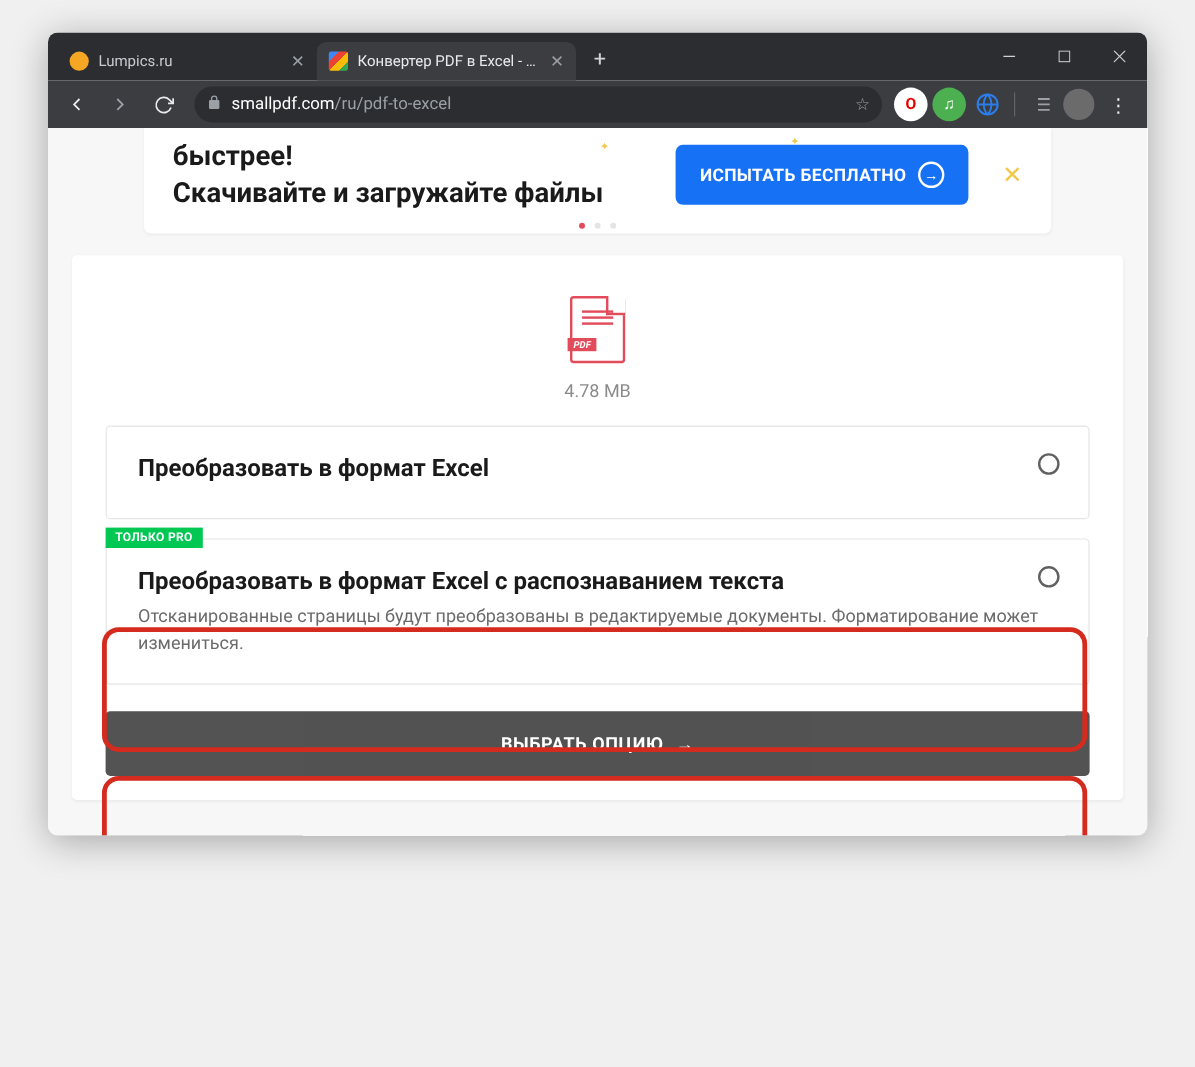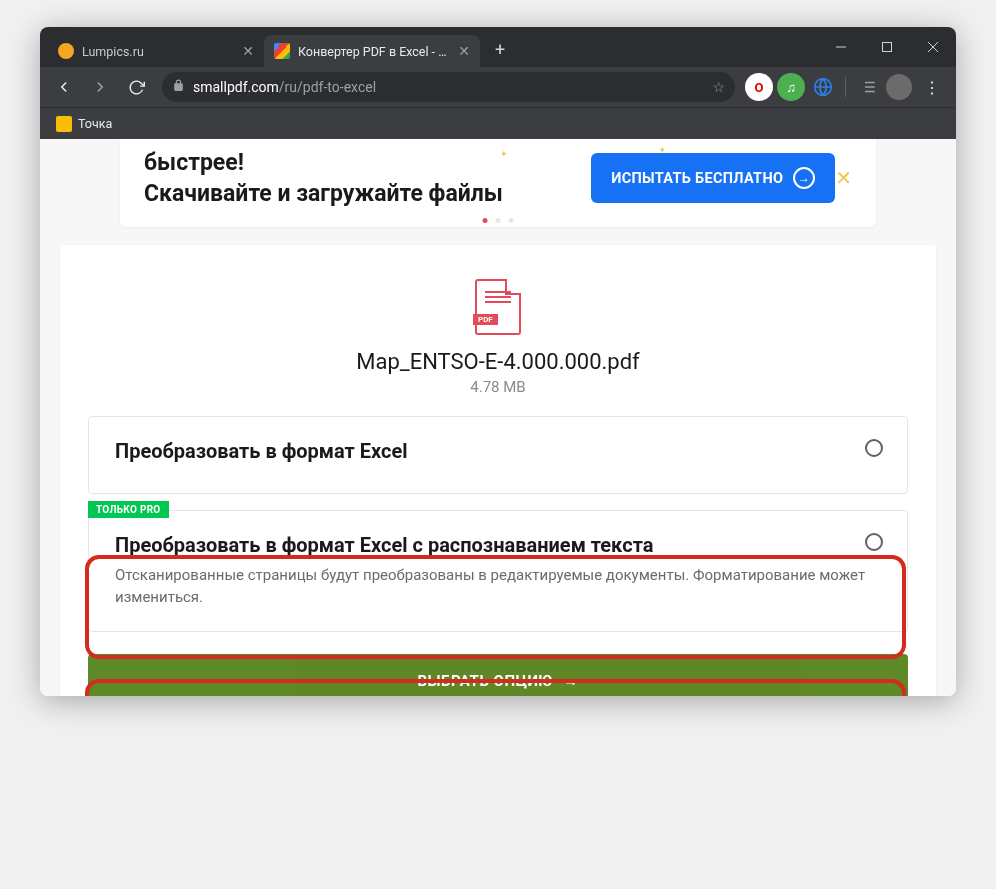--- a/index.html
+++ b/index.html
@@ -179,21 +179,21 @@
       justify-content: space-between;
       box-shadow: 0 1px 3px rgba(0,0,0,0.05);
       position: relative;
     }
     .banner-title {
       font-size: 23px;
       font-weight: 700;
       color: #1a1a1a;
       line-height: 1.35;
     }
-    .banner-right { display: flex; align-items: center; gap: 0; }
+    .banner-right { display: flex; align-items: center; gap: 28px; }
     .try-btn {
       background: #1671f5;
       color: #fff;
       font-weight: 700;
       font-size: 14.5px;
       letter-spacing: 0.3px;
       border-radius: 6px;
       padding: 14px 20px;
       display: flex;
       align-items: center;
@@ -255,20 +255,21 @@
       border-top: 2px solid #e24b5a;
     }
     .pdf-ic .lines::after, .pdf-ic .lines::before {
       content: ""; display: block; border-top: 2px solid #e24b5a; margin-top: 3px;
     }
     .pdf-ic .badge {
       position: absolute; bottom: 8px; left: -4px;
       background: #e24b5a; color: #fff;
       font-size: 8px; font-weight: 700;
       padding: 1px 5px;
+      font-style: italic;
     }
     .file-name { font-size: 22px; color: #1a1a1a; margin-bottom: 4px; font-weight: 400; }
     .file-size { font-size: 15px; color: #8a8a8a; }
 
     .option {
       border: 1px solid #e5e5e5;
       border-radius: 4px;
       padding: 22px 26px;
       position: relative;
       margin-bottom: 16px;
@@ -296,21 +297,21 @@
       top: -10px; left: -1px;
       background: #00c853;
       color: #fff;
       font-size: 10px;
       font-weight: 700;
       padding: 3px 8px;
       letter-spacing: 0.3px;
     }
 
     .choose-btn {
-      background: #4d7c0f;
+      background: #404040;
       color: #fff;
       text-align: center;
       padding: 18px;
       border-radius: 4px;
       font-size: 15px;
       font-weight: 700;
       letter-spacing: 0.5px;
       margin-top: 22px;
       cursor: not-allowed;
       opacity: 0.9;
@@ -403,26 +404,20 @@
           <line x1="8" y1="18" x2="21" y2="18"></line>
           <line x1="3" y1="6" x2="3.01" y2="6"></line>
           <line x1="3" y1="12" x2="3.01" y2="12"></line>
           <line x1="3" y1="18" x2="3.01" y2="18"></line>
         </svg>
     </div>
     <div class="avatar"></div>
     <div class="dots">⋮</div>
   </div>
 
-  <div class="bookbar">
-    <div class="bookmark">
-      <div class="bm-icon"></div>
-      <span>Точка</span>
-    </div>
-  </div>
 
   <div class="viewport">
 
     <div class="banner-wrap">
       <span class="confetti" style="top:6px;right:210px">✦</span>
       <span class="confetti" style="top:10px;left:380px">✦</span>
       <div class="banner-title">
         <div>быстрее!</div>
         <div>Скачивайте и загружайте файлы</div>
       </div>
@@ -439,21 +434,20 @@
           <span class="off"></span>
       </div>
     </div>
 
     <div class="card">
       <div class="file-top">
         <div class="pdf-ic">
           <div class="lines"></div>
           <div class="badge">PDF</div>
         </div>
-        <div class="file-name">Map_ENTSO-E-4.000.000.pdf</div>
         <div class="file-size">4.78 MB</div>
       </div>
 
       <div class="option">
         <div class="opt-title">Преобразовать в формат Excel</div>
         <div class="radio"></div>
       </div>
 
       <div class="option">
         <div class="pro-badge">ТОЛЬКО PRO</div>

